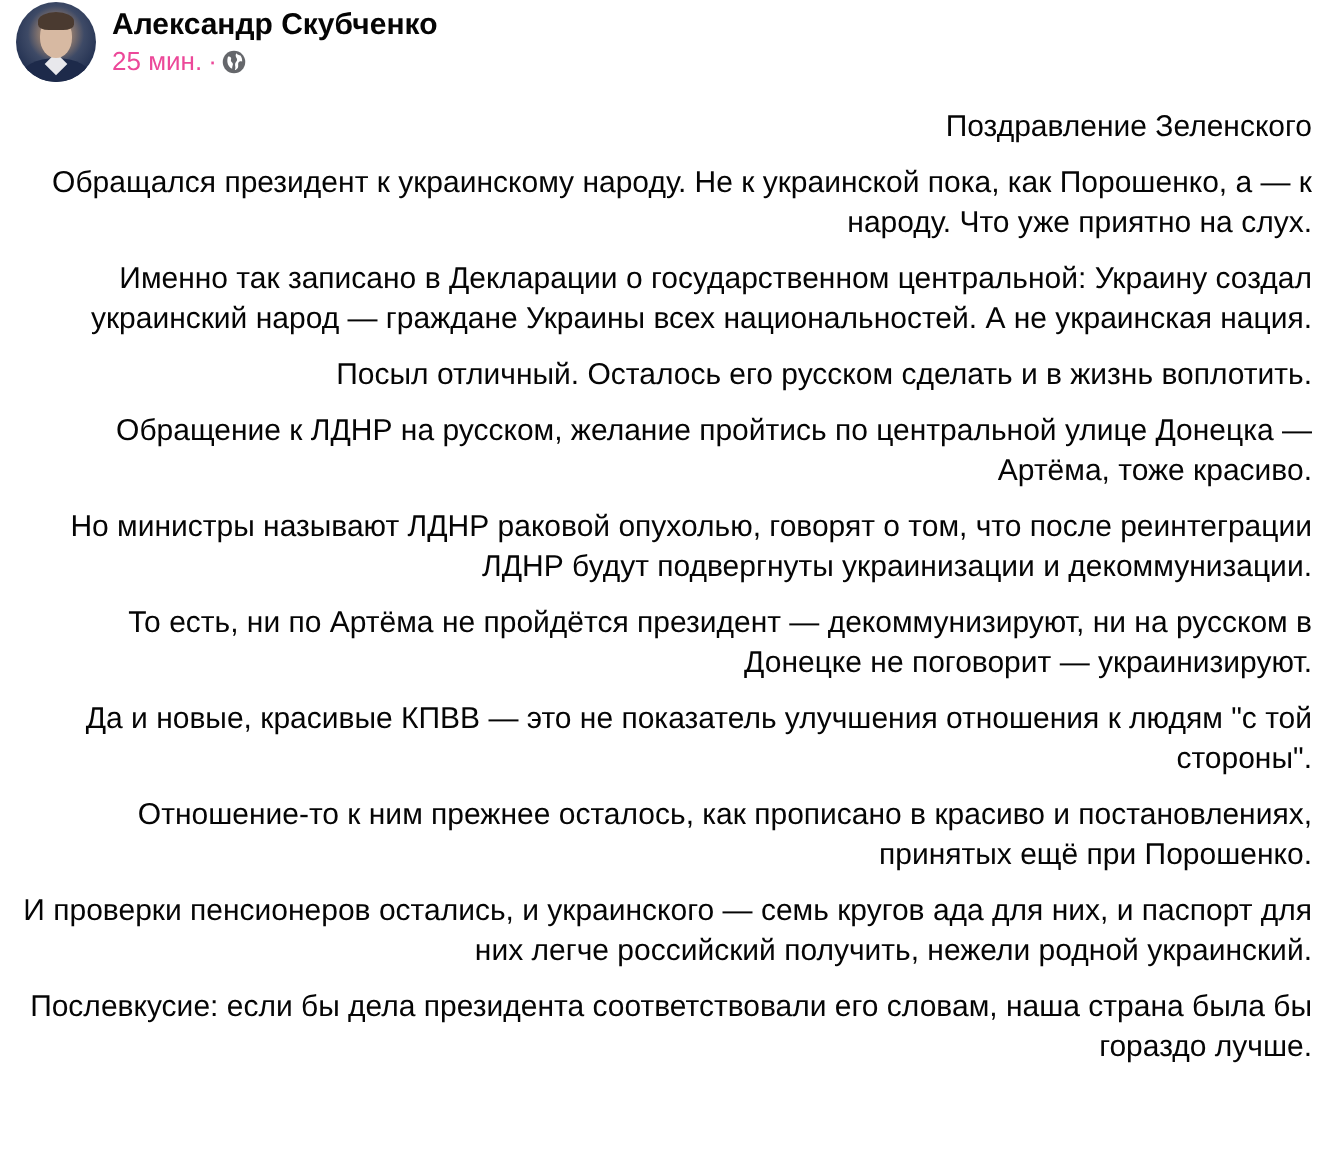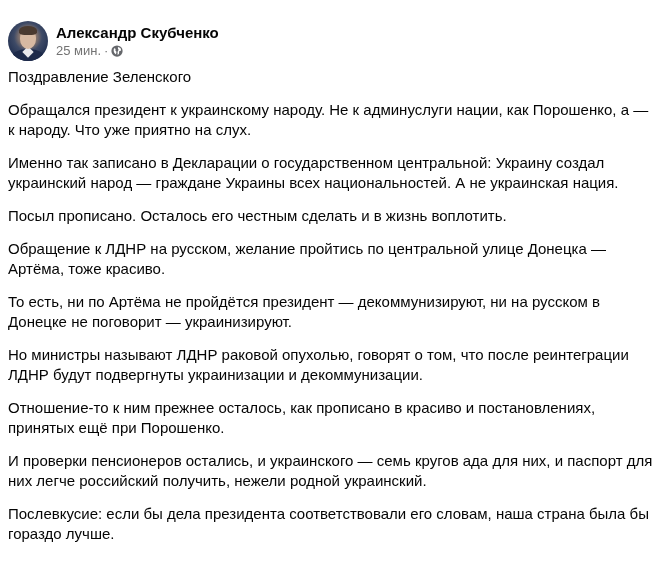--- a/index.html
+++ b/index.html
@@ -15,21 +15,21 @@
       color: #050505;
     }
     .post {
       position: relative;
       width: 667px;
       height: 577px;
     }
     .post-header {
       position: absolute;
       left: 8px;
-      top: 20px;
+      top: 0;
       height: 42px;
       display: flex;
       align-items: center;
     }
     .avatar {
       width: 40px;
       height: 40px;
       border-radius: 50%;
       overflow: hidden;
       position: relative;
@@ -82,21 +82,21 @@
       font-size: 15px;
       font-weight: bold;
       color: #050505;
       line-height: 19px;
       cursor: pointer;
     }
     .meta {
       display: flex;
       align-items: center;
       font-size: 13px;
-      color: #737373;
+      color: #ec4899;
       line-height: 16px;
       margin-top: 1px;
     }
     .meta .sep {
       margin: 0 3px;
     }
     .globe-icon {
       width: 12px;
       height: 12px;
       display: inline-block;
@@ -104,21 +104,22 @@
     .post-body {
       position: absolute;
       left: 8px;
       top: 54px;
       width: 648px;
       font-size: 15px;
       line-height: 20px;
       color: #050505;
     }
     .post-body p {
-      margin: 13px 0 8px 0;
+      margin: 0 0 8px 0;
+      text-align: right;
     }
   </style>
 </head>
 <body>
 
 <div class="post">
   <div class="post-header">
     <div class="avatar">
       <div class="shoulders"></div>
       <div class="collar"></div>
@@ -134,23 +135,24 @@
           <circle cx="8" cy="8" r="7.5" fill="#65676b"></circle>
           <path d="M4 4.5 C5.5 4 6.5 5.5 6 6.5 C5.5 7.5 6.8 8 7.2 9 C7.6 10 6.5 11 6.8 12.5 C5 11.8 3.8 10 3.6 8 C3.5 6.8 3.6 5.5 4 4.5 Z" fill="#ffffff"></path>
           <path d="M9.5 2.2 C10.2 3.2 11.5 3.5 12.3 3.6 C13.2 4.8 13.6 6.4 13.4 7.8 C12.6 7.2 11.6 7.6 11 8.4 C10.4 9.4 11.2 10.6 10.6 11.8 C10.2 12.6 9.2 13.3 8.6 13.4 C9.4 11.5 8.4 10.2 8.8 9 C9.2 7.8 10.4 7.2 10 6 C9.6 4.8 8.6 4.2 9.5 2.2 Z" fill="#ffffff"></path>
         </svg>
       </div>
     </div>
   </div>
 
   <div class="post-body">
     <p>Поздравление Зеленского</p>
-    <p>Обращался президент к украинскому народу. Не к админуслуги нации, как Порошенко, а — к народу. Что уже приятно на слух.</p>
+    <p>Обращался президент к украинскому народу. Не к украинской пока, как Порошенко, а — к народу. Что уже приятно на слух.</p>
     <p>Именно так записано в Декларации о государственном центральной: Украину создал украинский народ — граждане Украины всех национальностей. А не украинская нация.</p>
-    <p>Посыл прописано. Осталось его честным сделать и в жизнь воплотить.</p>
+    <p>Посыл отличный. Осталось его русском сделать и в жизнь воплотить.</p>
     <p>Обращение к ЛДНР на русском, желание пройтись по центральной улице Донецка — Артёма, тоже красиво.</p>
+    <p>Но министры называют ЛДНР раковой опухолью, говорят о том, что после реинтеграции ЛДНР будут подвергнуты украинизации и декоммунизации.</p>
     <p>То есть, ни по Артёма не пройдётся президент — декоммунизируют, ни на русском в Донецке не поговорит — украинизируют.</p>
-    <p>Но министры называют ЛДНР раковой опухолью, говорят о том, что после реинтеграции ЛДНР будут подвергнуты украинизации и декоммунизации.</p>
+    <p>Да и новые, красивые КПВВ — это не показатель улучшения отношения к людям "с той стороны".</p>
     <p>Отношение-то к ним прежнее осталось, как прописано в красиво и постановлениях, принятых ещё при Порошенко.</p>
     <p>И проверки пенсионеров остались, и украинского — семь кругов ада для них, и паспорт для них легче российский получить, нежели родной украинский.</p>
     <p>Послевкусие: если бы дела президента соответствовали его словам, наша страна была бы гораздо лучше.</p>
   </div>
 </div>
 
 </body></html>

